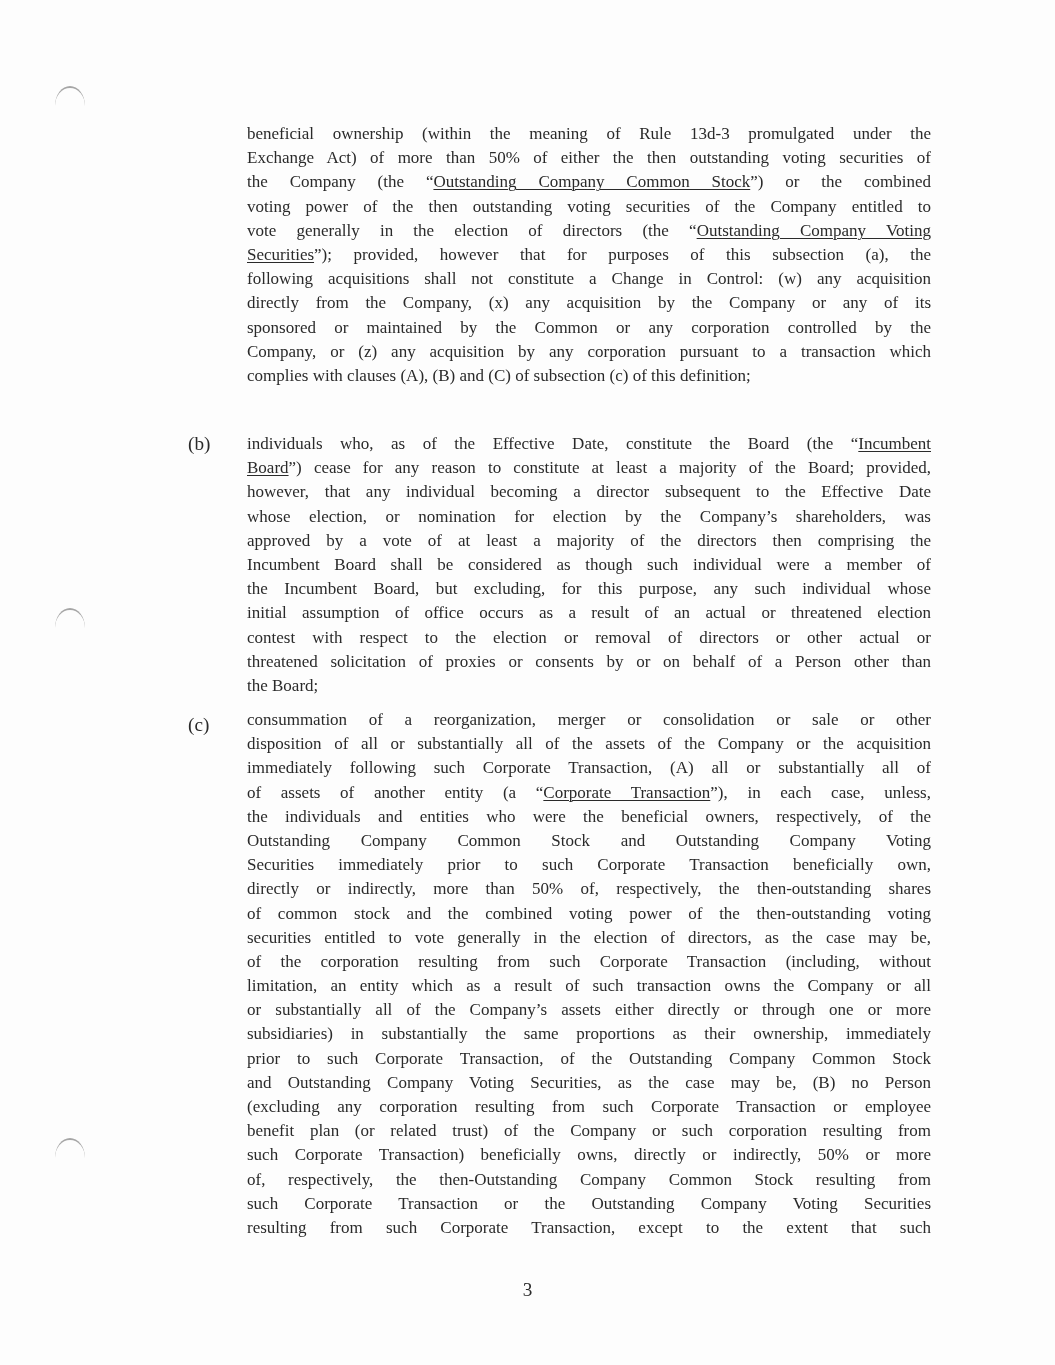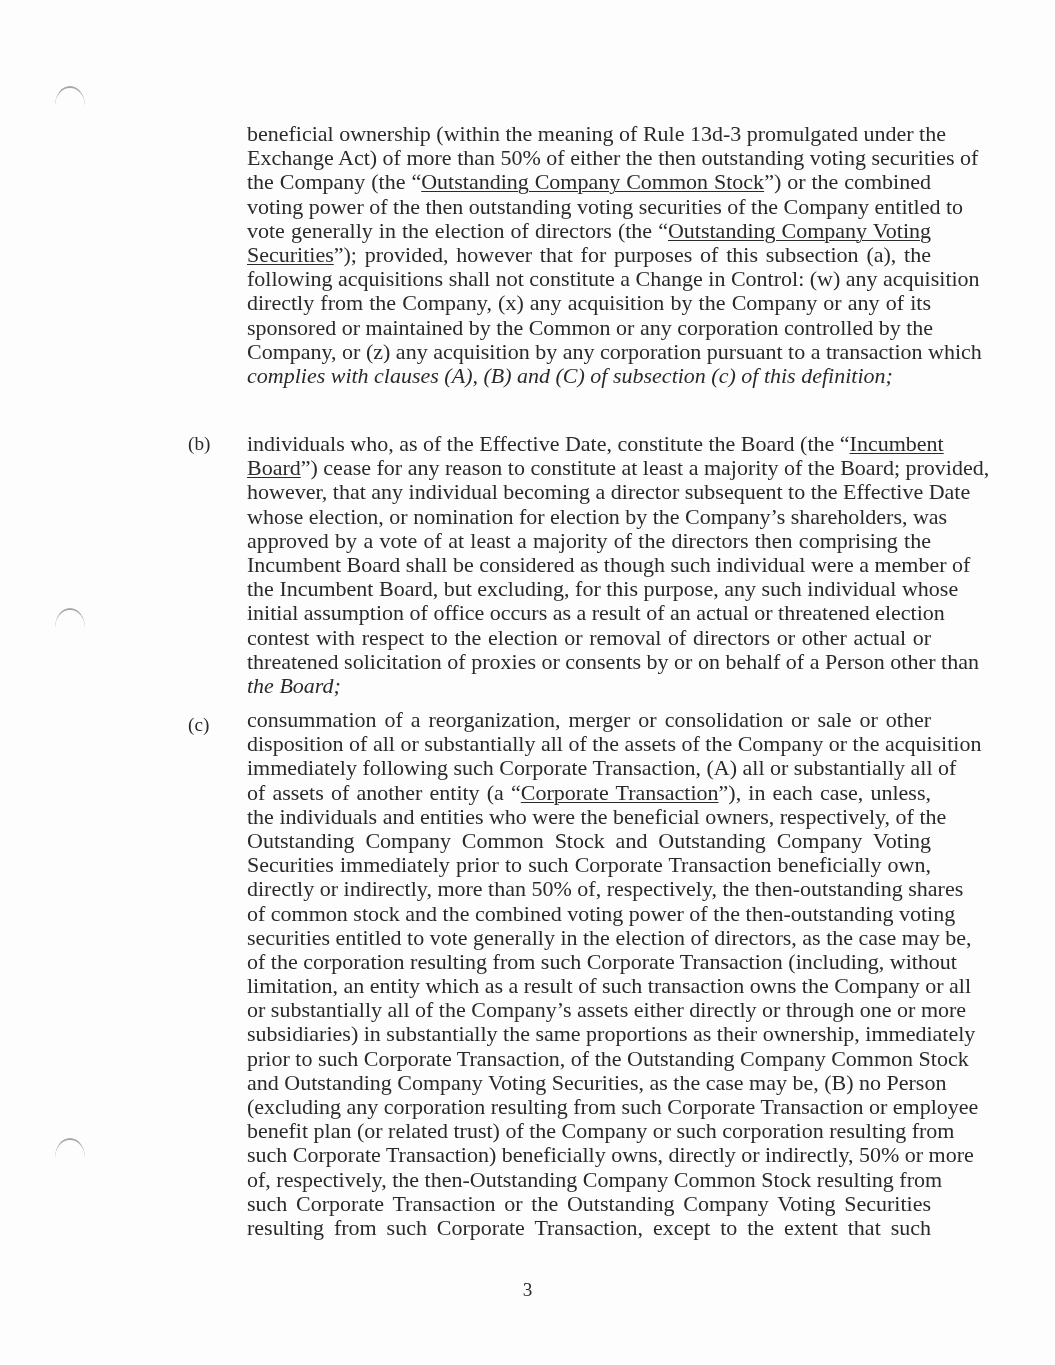--- a/index.html
+++ b/index.html
@@ -35,29 +35,28 @@
 
   .block {
     position: absolute;
     left: 247px;
     width: 684px;
   }
   .line {
     display: block;
     height: 24.2px;
     line-height: 24.2px;
-    font-size: 22px;
+    font-size: 17px;
     text-align: justify;
     text-align-last: justify;
     white-space: nowrap;
     overflow: visible;
   }
   .line.last {
     text-align-last: left;
-    font-style: italic;
   }
   .u {
     text-decoration: underline;
     text-decoration-thickness: 1px;
     text-underline-offset: 2px;
   }
   .label {
     position: absolute;
     left: 188px;
     font-size: 19.2px;

